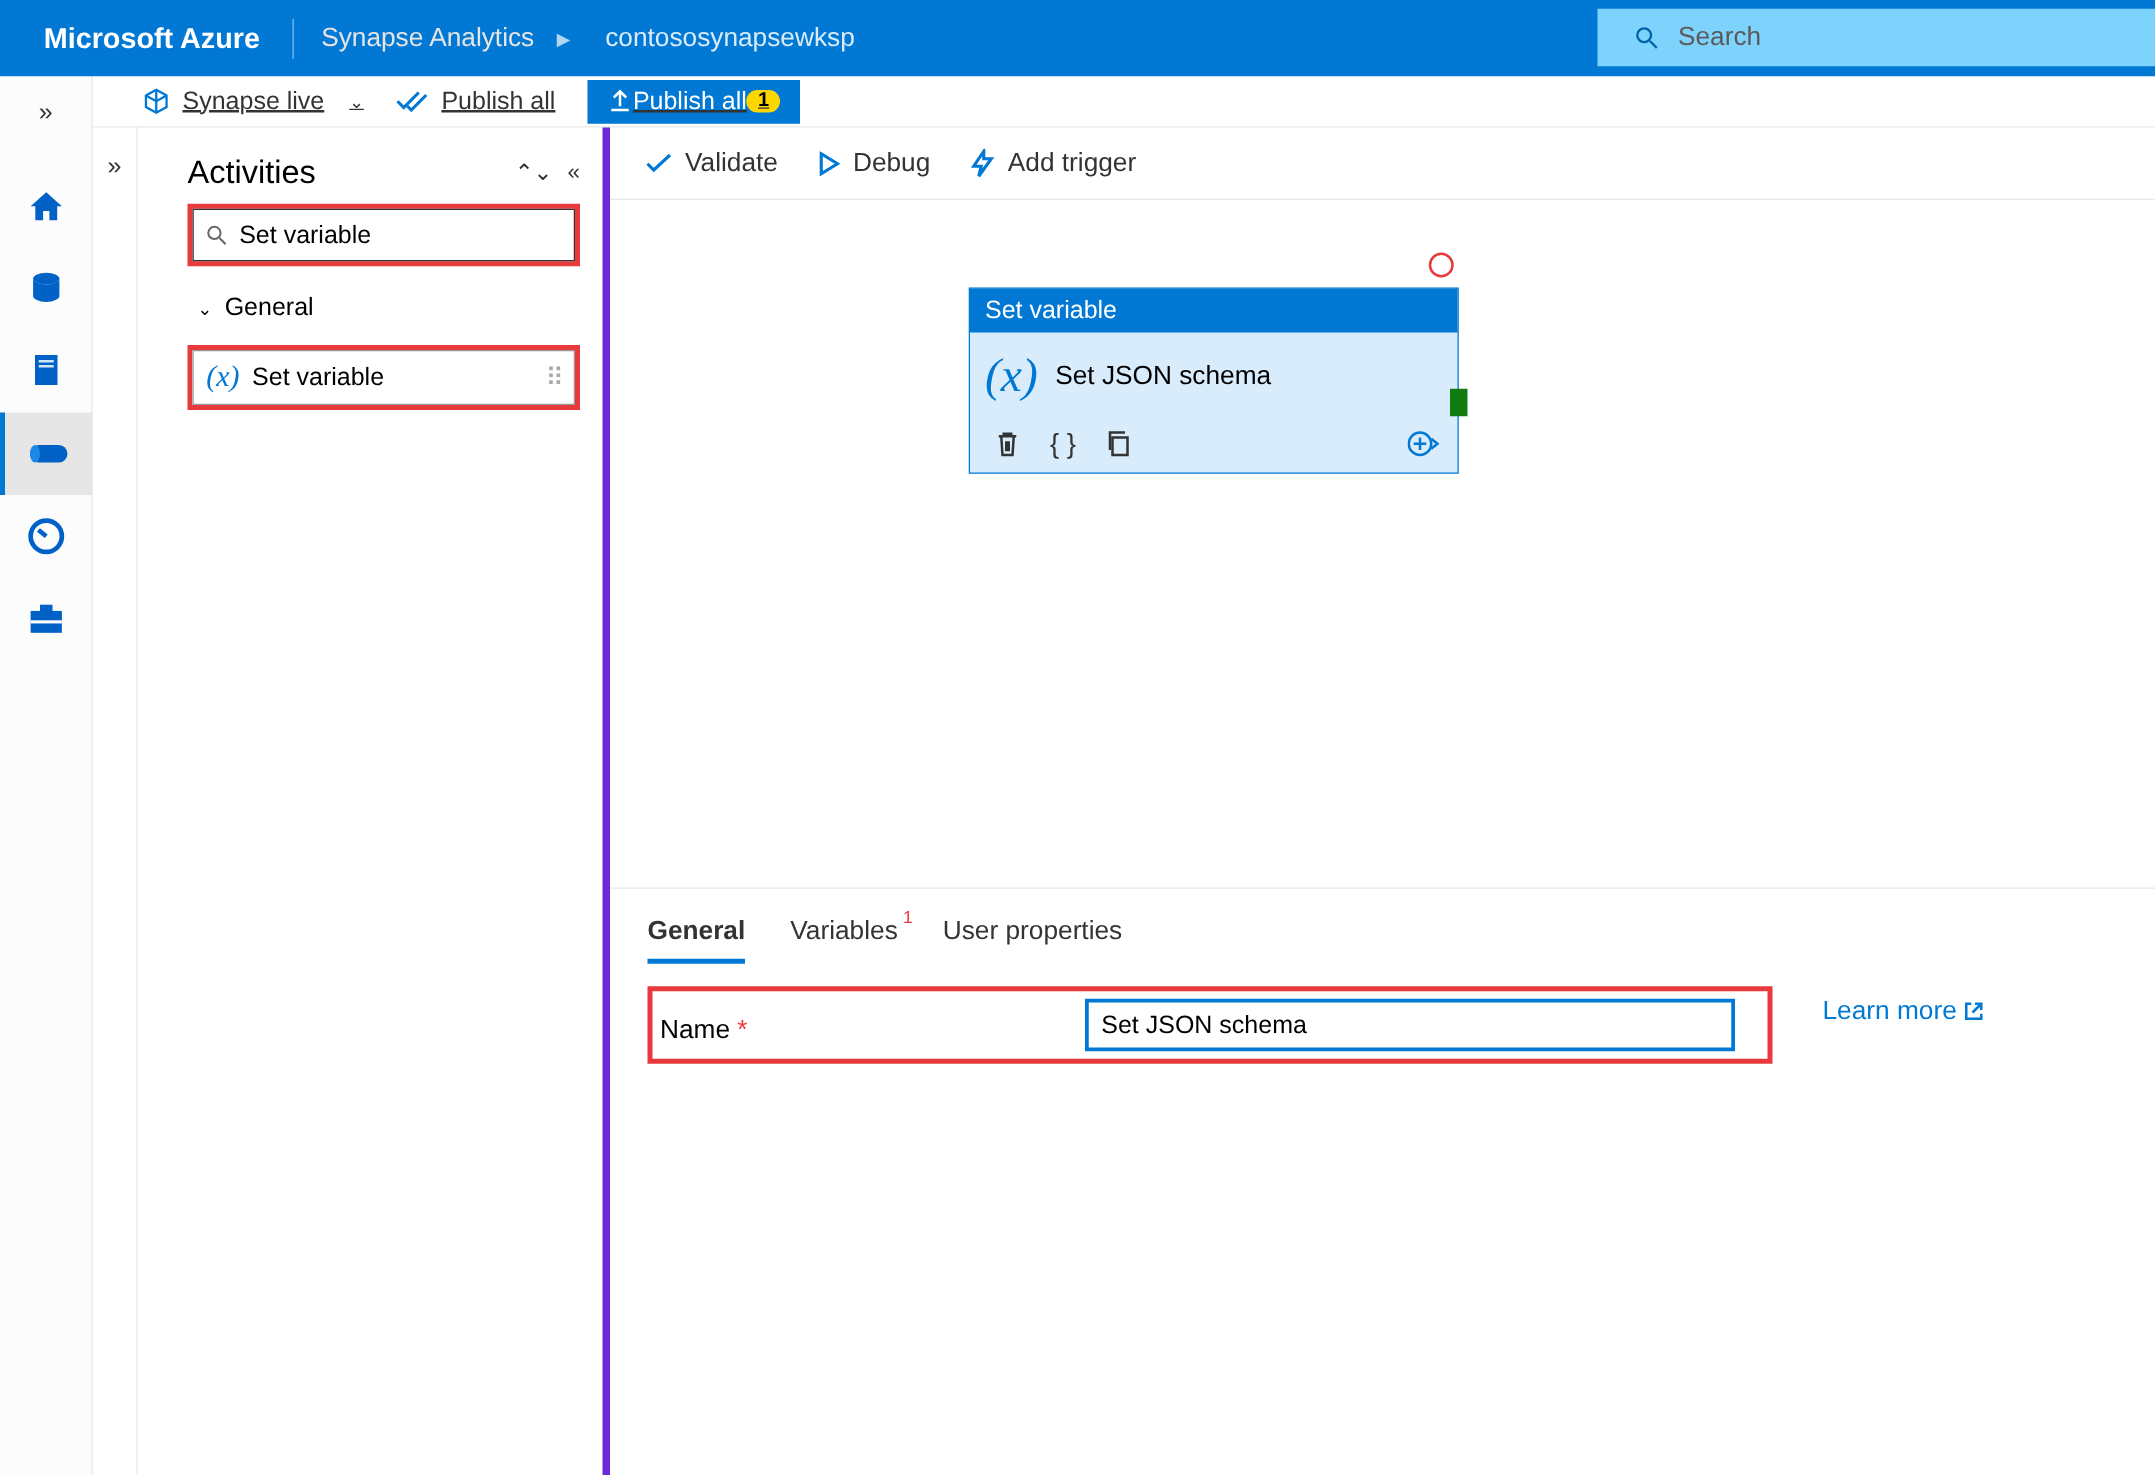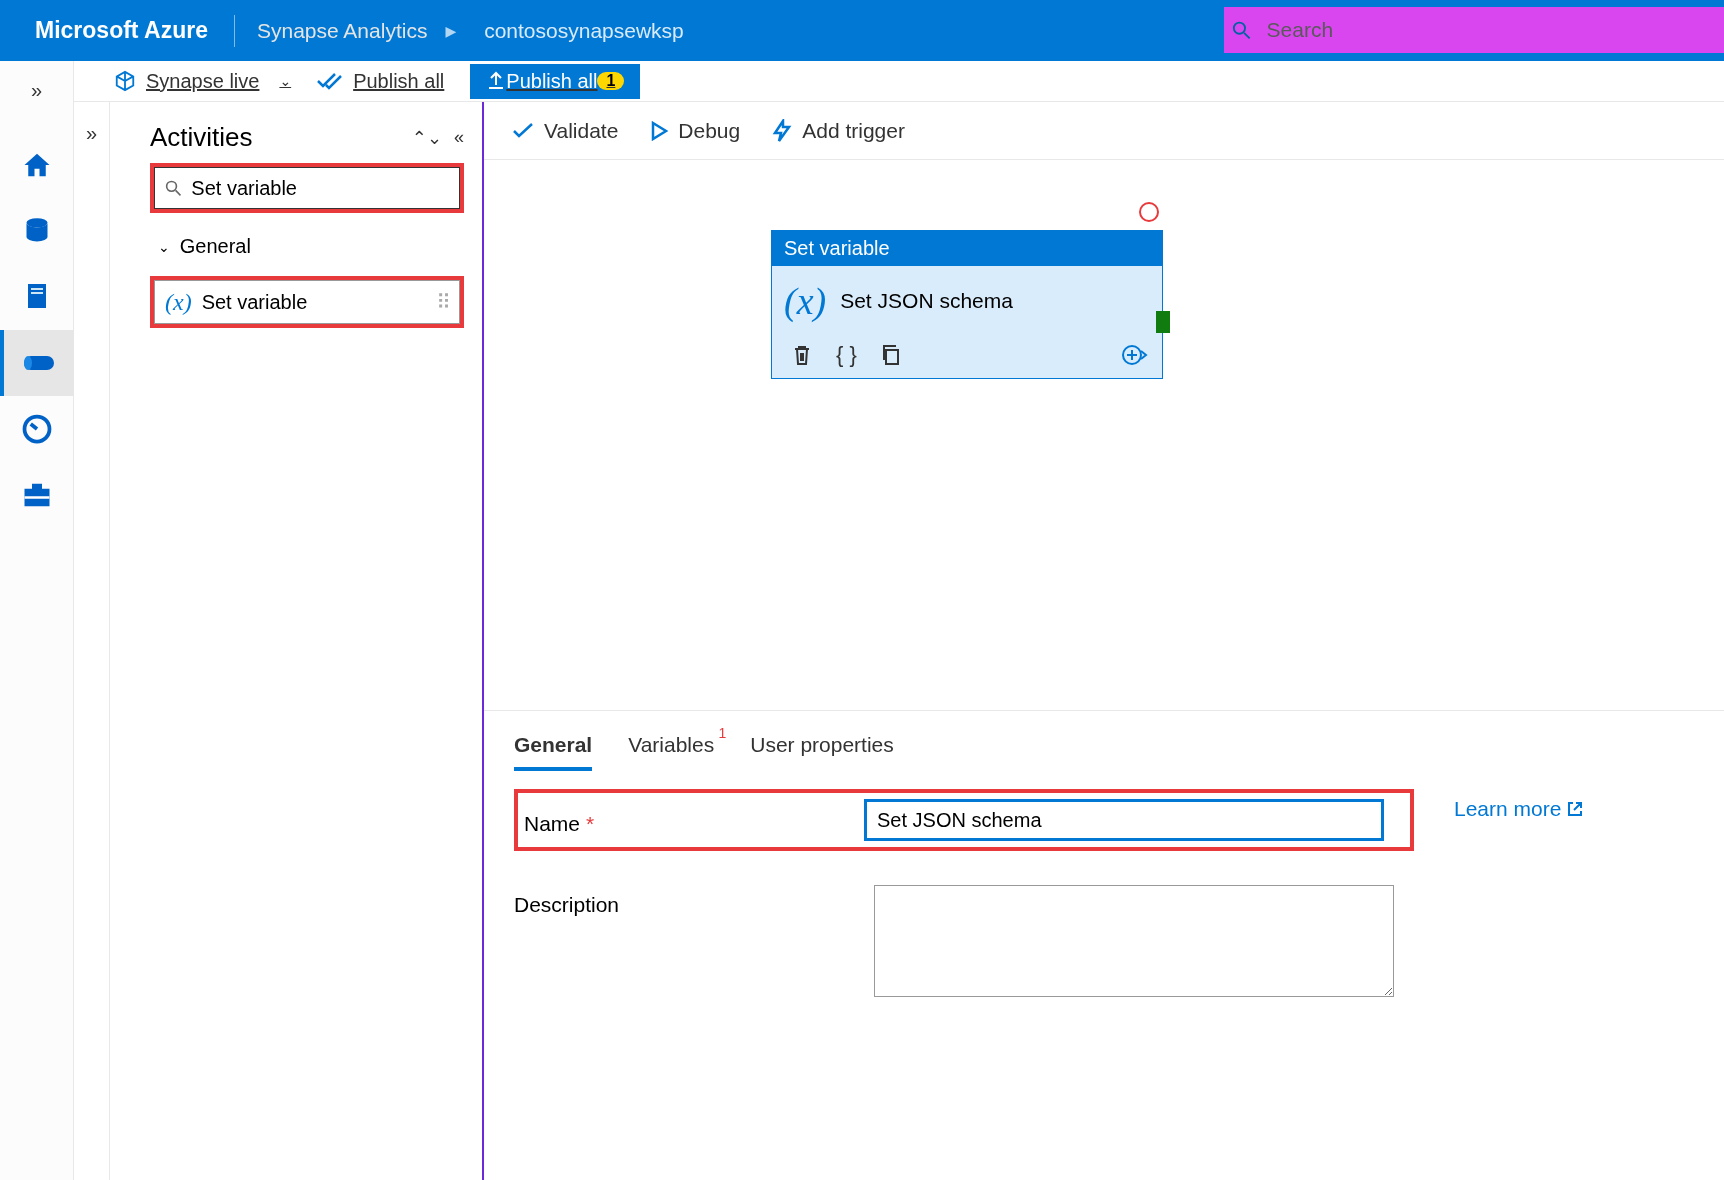--- a/index.html
+++ b/index.html
@@ -5,21 +5,21 @@
 * { box-sizing: border-box; margin: 0; padding: 0; font-family: "Segoe UI", Arial, sans-serif; }
 body { width: 1724px; height: 1180px; overflow: hidden; background: #fff; }
 
 
 .topbar { background: #0078d4; height: 61px; display: flex; align-items: center; position: relative; }
 .topbar .brand { color: #fff; font-size: 23px; font-weight: 600; padding: 0 26px 0 35px; }
 .topbar .divider { width: 1px; height: 32px; background: rgba(255,255,255,0.5); }
 .topbar .crumb { color: #e5e5e5; font-size: 21px; padding: 0 12px 0 22px; }
 .topbar .crumb-light { color: rgba(255,255,255,0.85); }
 .topbar .chev { color: rgba(255,255,255,0.7); font-size: 14px; padding: 0 6px; }
-.topbar .search { position: absolute; right: 0; top: 7px; width: 500px; height: 46px; background: #d946ef; display: flex; align-items: center; padding-left: 8px; }
+.topbar .search { position: absolute; right: 0; top: 7px; width: 446px; height: 46px; background: #7dd3fc; display: flex; align-items: center; padding-left: 30px; }
 .topbar .search svg { margin-right: 16px; }
 .topbar .search input { border: none; background: transparent; font-size: 21px; color: #333; outline: none; width: 100%; }
 .topbar .search input::placeholder { color: #5a5a5a; }
 
 
 .main { display: flex; height: calc(100% - 61px); }
 .leftnav { width: 74px; background: #fcfcfc; border-right: 1px solid #e8e8e8; display: flex; flex-direction: column; align-items: center; padding-top: 18px; }
 .leftnav .nav-expand { font-size: 20px; color: #333; margin-bottom: 30px; cursor: pointer; }
 .leftnav .nav-item { width: 74px; height: 66px; display: flex; align-items: center; justify-content: center; cursor: pointer; }
 .leftnav .nav-item.active { background: #e6e6e6; border-left: 4px solid #0078d4; }
@@ -52,21 +52,21 @@
 .search-activities { margin-top: 10px; }
 .search-activities .inner { border: 1px solid #333; padding: 0 10px; height: 42px; display: flex; align-items: center; font-size: 20px; gap: 10px; }
 .search-activities input { border: none; outline: none; font-size: 20px; width: 100%; }
 .group { margin-top: 22px; font-size: 20px; padding-left: 8px; display: flex; align-items: center; gap: 10px; }
 .activity-item-wrap { margin-top: 18px; }
 .activity-item { border: 1px solid #999; height: 44px; display: flex; align-items: center; padding: 0 10px; font-size: 20px; gap: 10px; background: #fff; }
 .fx { color: #0078d4; font-style: italic; font-family: serif; font-size: 24px; }
 .activity-item .grip { margin-left: auto; color: #aaa; letter-spacing: -2px; }
 
 
-.canvas { flex: 1; position: relative; border-left: 2px solid #6d28d9; }
+.canvas { flex: 1; position: relative; border-left: 6px solid #6d28d9; }
 .canvas-toolbar { height: 58px; border-bottom: 1px solid #e8e8e8; display: flex; align-items: center; gap: 32px; padding-left: 28px; font-size: 21px; color: #333; }
 .canvas-toolbar .item { display: flex; align-items: center; gap: 10px; cursor: pointer; }
 
 .canvas-area { position: relative; height: 550px; }
 .node { position: absolute; left: 287px; top: 70px; width: 392px; border: 1px solid #0078d4; background: #d8ecfb; }
 .node-header { background: #0078d4; color: #fff; font-size: 20px; padding: 6px 12px; }
 .node-body { display: flex; align-items: center; padding: 16px 12px; gap: 14px; font-size: 21px; }
 .node-body .fxbig { font-size: 38px; color: #0078d4; font-style: italic; font-family: serif; line-height: 1; }
 .node-footer { display: flex; align-items: center; gap: 24px; padding: 6px 14px 10px 20px; color: #333; }
 .node-footer .spacer { flex: 1; }
@@ -277,24 +277,20 @@
                     </div>
                     <input class="text" value="Set JSON schema" style="">
                   </div>
                   <div class="learn-more">
                     <span>Learn more</span>
                     <svg width="16" height="16" viewBox="0 0 16 16">
                         <path fill="none" stroke="#0078d4" stroke-width="2" d="M6 2H2v12h12v-4 M9 2h5v5 M14 2L7 9"></path>
                       </svg>
                   </div>
                 </div>
-                <div class="form-row">
-                  <div class="label">Description</div>
-                  <textarea style=""></textarea>
-                </div>
               </div>
             </div>
           </div>
         </div>
       </div>
     </div>
   </div>
 </div>
 
 </body></html>

